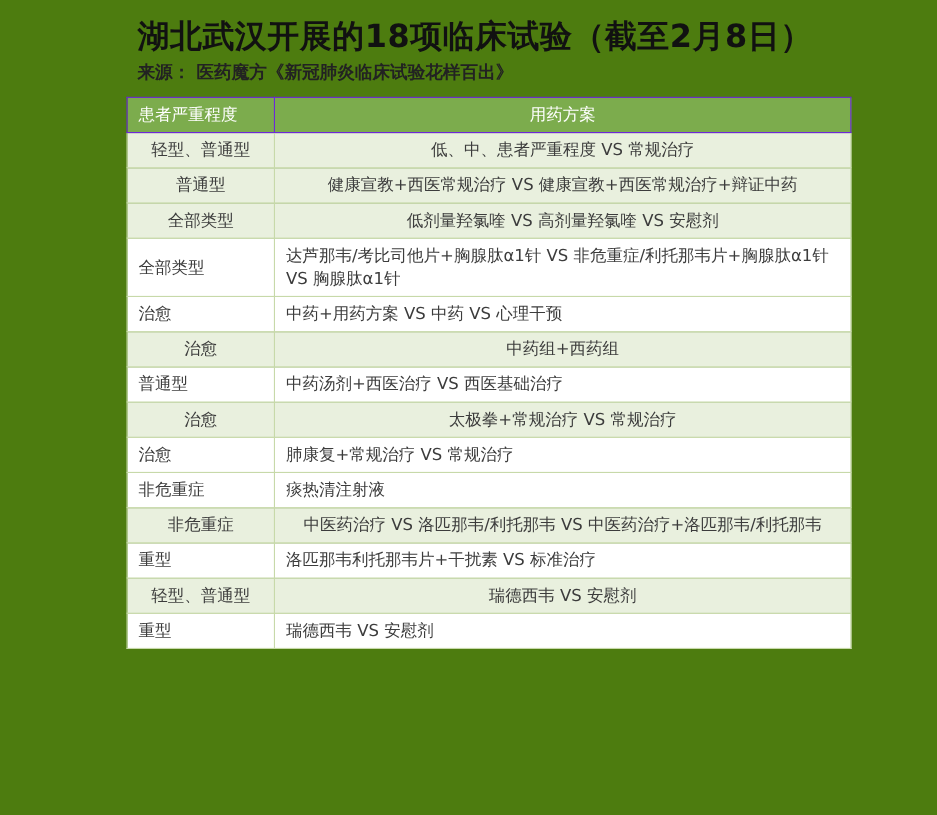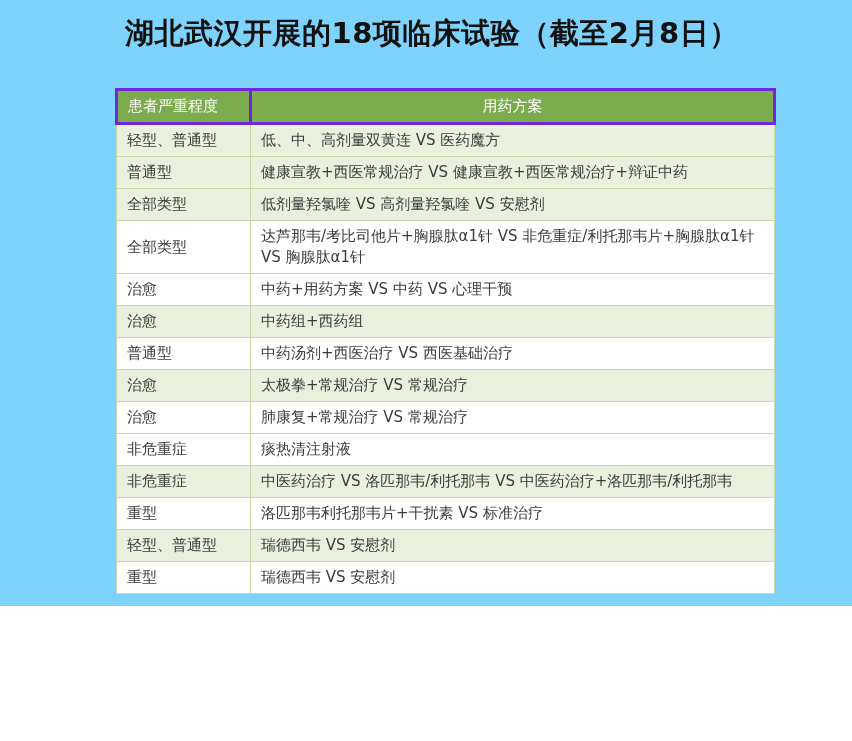--- a/index.html
+++ b/index.html
@@ -6,22 +6,22 @@
   html, body { background: #ffffff; }
   body {
     width: 852px;
     height: 741px;
     font-family: "DejaVu Sans", "Liberation Sans", sans-serif;
     color: #333;
     overflow: hidden;
   }
   .page {
     width: 852px;
-    height: 606px;
-    background: #7dd3fc;
+    height: 741px;
+    background: #4d7c0f;
     position: relative;
   }
   .title {
     position: absolute;
     left: 125px;
     top: 14px;
     font-size: 29px;
     font-weight: bold;
     color: #111111;
     letter-spacing: 0.5px;
@@ -47,56 +47,57 @@
     color: #3c3c3c;
   }
   table.trials col.c1 { width: 134px; }
   table.trials col.c2 { width: 524px; }
   table.trials th {
     background: #7cac4d;
     color: #ffffff;
     font-weight: normal;
     font-size: 15px;
     padding: 6px 10px;
-    border: 3px solid #6d28d9;
+    border: 1px solid #6d28d9;
     height: 30px;
   }
   table.trials th.col-severity { text-align: left; }
   table.trials th.col-regimen  { text-align: center; }
   table.trials td {
     padding: 5px 10px;
     border: 1px solid #c7d9a9;
     line-height: 21px;
     vertical-align: middle;
     background: #ffffff;
     word-break: break-all;
   }
-  table.trials tr.alt td { background: #e9f0de; }
+  table.trials tr.alt td { background: #e9f0de; text-align: center; }
 </style>
 </head>
 <body>
 
 <div class="page">
   <div class="title">湖北武汉开展的18项临床试验（截至2月8日）</div>
+  <div class="source">来源： 医药魔方《新冠肺炎临床试验花样百出》</div>
 
   <table class="trials">
     <colgroup>
       <col class="c1">
       <col class="c2">
     </colgroup>
     <thead>
       <tr>
         <th class="col-severity">患者严重程度</th>
         <th class="col-regimen">用药方案</th>
       </tr>
     </thead>
     <tbody id="table-body">
         <tr class="alt">
           <td>轻型、普通型</td>
-          <td>低、中、高剂量双黄连 VS 医药魔方</td>
+          <td>低、中、患者严重程度 VS 常规治疗</td>
         </tr>
         <tr class="alt">
           <td>普通型</td>
           <td>健康宣教+西医常规治疗 VS 健康宣教+西医常规治疗+辩证中药</td>
         </tr>
         <tr class="alt">
           <td>全部类型</td>
           <td>低剂量羟氯喹 VS 高剂量羟氯喹 VS 安慰剂</td>
         </tr>
         <tr>

